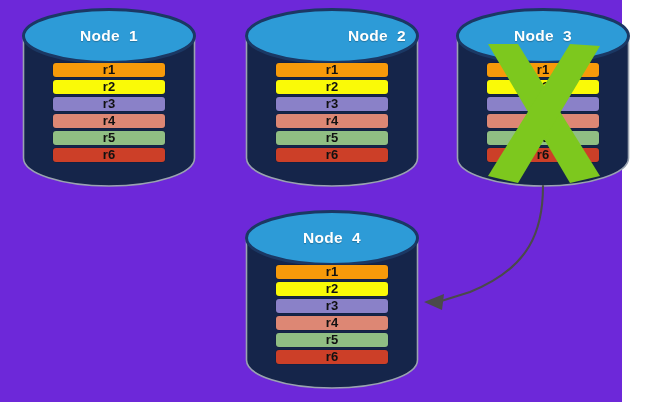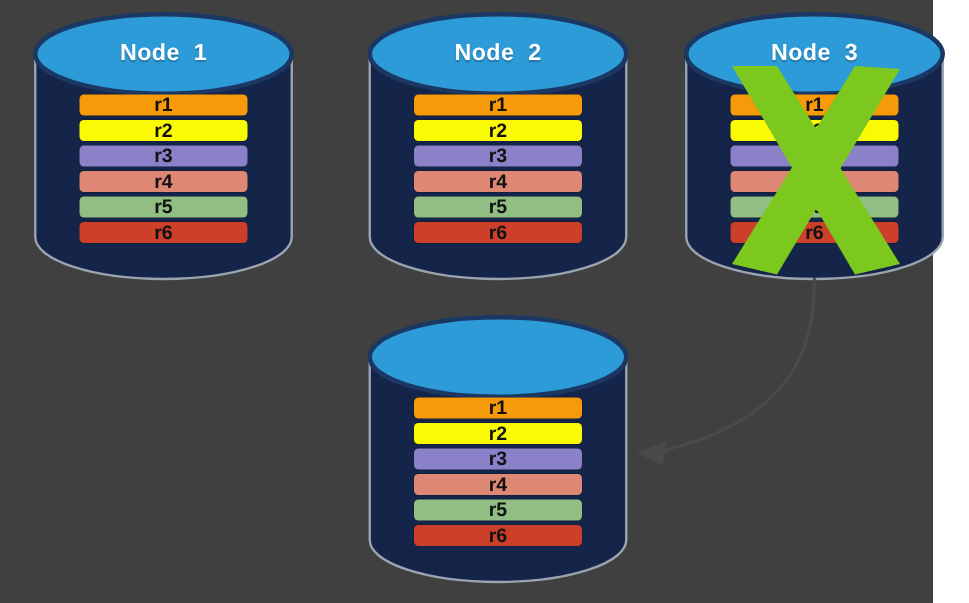--- a/index.html
+++ b/index.html
@@ -12,21 +12,21 @@
     width: 646px;
     height: 402px;
     overflow: hidden;
     font-family: "Liberation Sans", sans-serif;
     position: relative;
   }
   #canvas {
     position: relative;
     width: 622px;
     height: 402px;
-    background: #404040;
+    background: #6d28d9;
   }
 
   
   .node {
     position: absolute;
   }
   .cyl-svg {
     position: absolute;
     left: 0;
     top: 0;
@@ -99,21 +99,21 @@
       <div class="row" style="width:112px;background:#90BE83;"><span>r5</span></div>
       <div class="row" style="width:112px;background:#CC3F28;"><span>r6</span></div>
     </div>
   </div>
 
   <div class="node" style="left:245px;top:8px;width:174px;height:178px;">
     <svg class="cyl-svg" width="174" height="178" viewBox="0 0 174 178">
       <path d="M1.5,28 L1.5,150 A85.5,28 0 0 0 172.5,150 L172.5,28 Z" fill="#15254A" stroke="#9AA3B0" stroke-width="1.6"></path>
       <ellipse cx="87" cy="28" rx="85.5" ry="26.5" fill="#2D9BD7" stroke="#1B3864" stroke-width="3"></ellipse>
     </svg>
-    <div class="node-title" style="top:19px;">Node  2</div>
+    <div class="node-title" style="top:19px;padding-left:45px;">Node  2</div>
     <div class="rows" style="top:55px;">
       <div class="row" style="width:112px;background:#F79A0A;"><span>r1</span></div>
       <div class="row" style="width:112px;background:#FAFA07;"><span>r2</span></div>
       <div class="row" style="width:112px;background:#8A81C8;"><span>r3</span></div>
       <div class="row" style="width:112px;background:#DD8774;"><span>r4</span></div>
       <div class="row" style="width:112px;background:#90BE83;"><span>r5</span></div>
       <div class="row" style="width:112px;background:#CC3F28;"><span>r6</span></div>
     </div>
   </div>
 
@@ -138,20 +138,21 @@
         <polygon points="116,2 86,0 4,132 34,139"></polygon>
       </g>
     </svg>
   </div>
 
   <div class="node" style="left:245px;top:210px;width:174px;height:178px;">
     <svg class="cyl-svg" width="174" height="178" viewBox="0 0 174 178">
       <path d="M1.5,28 L1.5,150 A85.5,28 0 0 0 172.5,150 L172.5,28 Z" fill="#15254A" stroke="#9AA3B0" stroke-width="1.6"></path>
       <ellipse cx="87" cy="28" rx="85.5" ry="26.5" fill="#2D9BD7" stroke="#1B3864" stroke-width="3"></ellipse>
     </svg>
+    <div class="node-title" style="top:19px;">Node  4</div>
     <div class="rows" style="top:55px;">
       <div class="row" style="width:112px;background:#F79A0A;"><span>r1</span></div>
       <div class="row" style="width:112px;background:#FAFA07;"><span>r2</span></div>
       <div class="row" style="width:112px;background:#8A81C8;"><span>r3</span></div>
       <div class="row" style="width:112px;background:#DD8774;"><span>r4</span></div>
       <div class="row" style="width:112px;background:#90BE83;"><span>r5</span></div>
       <div class="row" style="width:112px;background:#CC3F28;"><span>r6</span></div>
     </div>
   </div>
 

